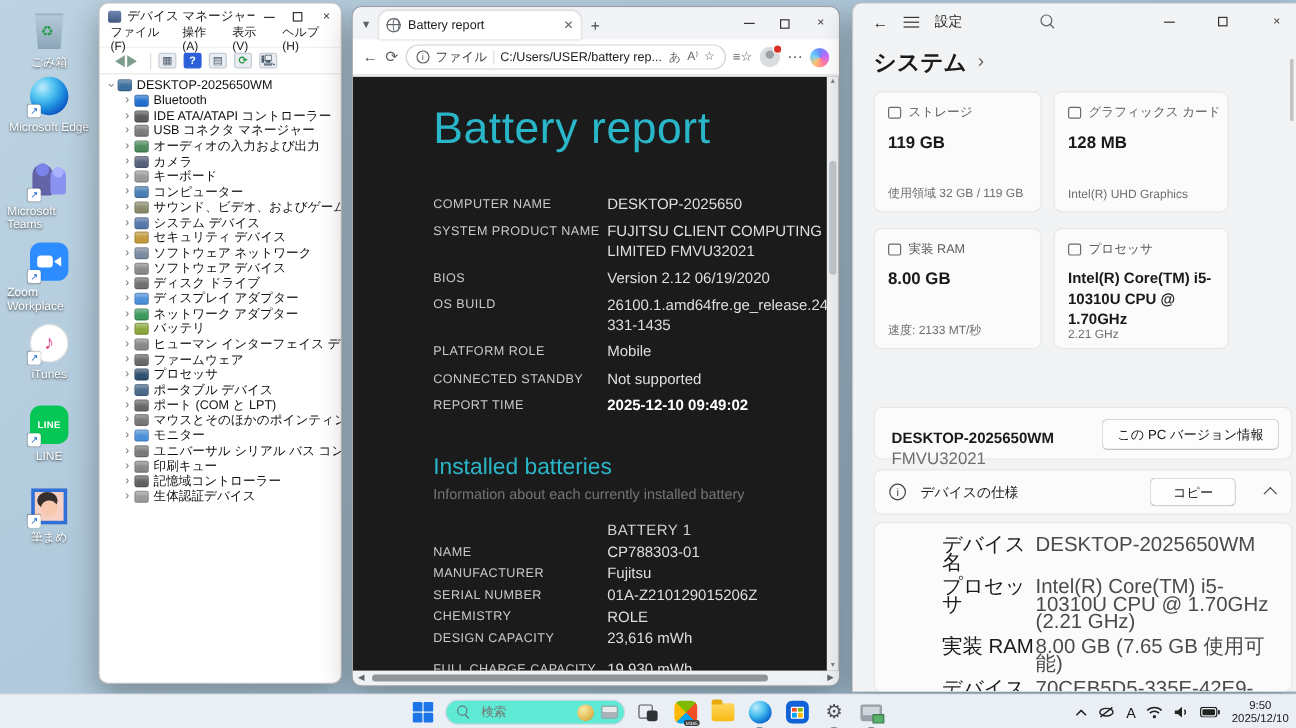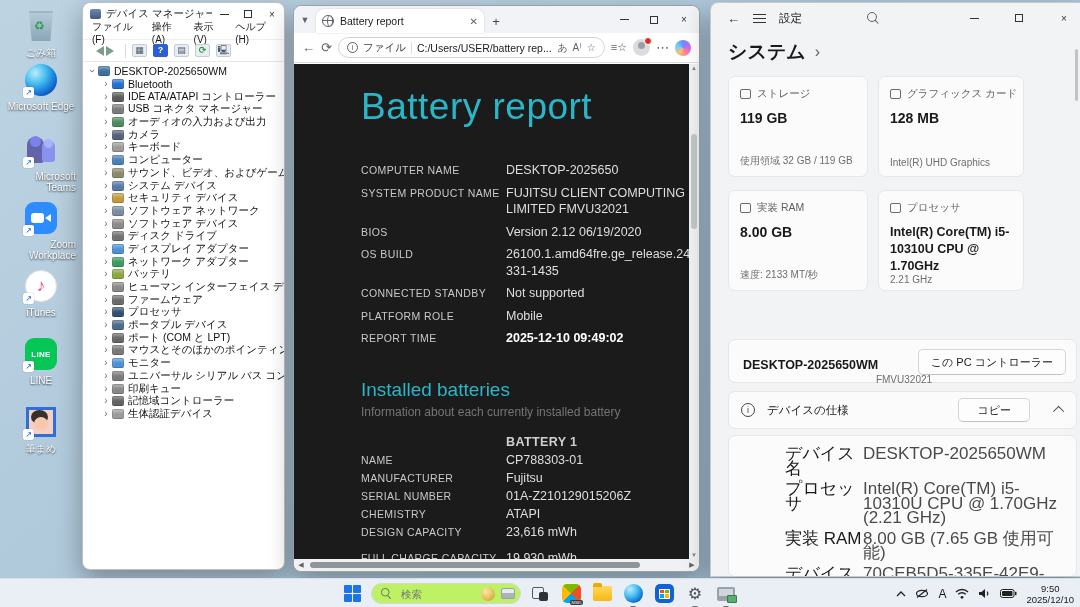--- a/index.html
+++ b/index.html
@@ -3,21 +3,21 @@
 <meta charset="utf-8">
 <style>
   html,body{margin:0;padding:0;}
   body{width:1080px;height:607px;position:relative;overflow:hidden;
        font-family:"Liberation Sans","DejaVu Sans",sans-serif;
        background:linear-gradient(140deg,#bdd3e2 0%,#aec8da 45%,#9fbdd2 100%);}
   *{box-sizing:border-box;}
 
   
   .dicon{position:absolute;left:6px;width:70px;display:flex;flex-direction:column;align-items:center;cursor:default;}
-  .dicon .dlabel{margin-top:3px;font-size:10px;color:#fff;text-shadow:0 1px 2px rgba(0,0,0,.75);text-align:right;line-height:11px;max-width:70px;}
+  .dicon .dlabel{margin-top:3px;font-size:10px;color:#fff;text-shadow:0 1px 2px rgba(0,0,0,.75);text-align:left;line-height:11px;max-width:70px;}
   .ishell{position:relative;width:36px;height:36px;display:flex;align-items:center;justify-content:center;}
   .shortcut{position:absolute;left:0;bottom:0;width:11px;height:11px;background:#fff;border-radius:2px;font-size:8px;line-height:11px;text-align:center;color:#1a66d0;box-shadow:0 0 1px rgba(0,0,0,.4);}
   .ic-bin{width:26px;height:30px;background:linear-gradient(#b9cddb,#8aa5b8);clip-path:polygon(4% 0,96% 0,86% 100%,14% 100%);position:relative;border-radius:2px;}
   .ic-bin::before{content:"";position:absolute;left:-2px;top:-3px;width:30px;height:5px;background:#9db6c7;border-radius:2px;}
   .ic-bin::after{content:"♻";position:absolute;left:6px;top:8px;font-size:12px;color:#2e9e4f;}
   .ic-edge{width:32px;height:32px;border-radius:50%;background:radial-gradient(circle at 32% 28%,#bdeafc 0%,#53c5f0 30%,#1e8fe0 55%,#0b50c0 80%,#0a3d9c 100%);}
   .ic-teams{position:relative;width:34px;height:30px;}
   .ic-teams .p1{position:absolute;left:3px;top:2px;width:17px;height:26px;background:#6264a7;border-radius:8px 8px 3px 3px;}
   .ic-teams .p1::before{content:"";position:absolute;left:3px;top:-1px;width:11px;height:11px;border-radius:50%;background:#7b83eb;}
   .ic-teams .p2{position:absolute;right:3px;top:5px;width:13px;height:22px;background:#8a92f0;border-radius:7px 7px 3px 3px;}
@@ -86,21 +86,21 @@
   .bflabel{width:145px;flex:none;font-size:10.5px;font-weight:normal;color:#c9c9c9;letter-spacing:.4px;padding-top:2px;}
   .bfval{width:192px;font-size:12.5px;color:#dfdfdf;line-height:16.5px;word-break:break-word;}
   .bfval.strong{font-weight:bold;color:#fff;}
   .bsection{margin-top:32px;}
   .bsec-h{font-size:19px;font-weight:normal;color:#2ab6c9;}
   .bsec-sub{font-size:12px;color:#757575;margin-top:4px;}
   .btable{margin-top:16px;}
   .btr{display:flex;margin-bottom:3px;}
   .btr .bflabel{padding-top:1px;}
   .btr .bfval{font-size:12.5px;line-height:15px;}
-  .bth{font-size:10.5px;font-weight:bold;color:#cfcfcf;letter-spacing:.4px;}
+  .bth{font-size:10.5px;font-weight:normal;color:#cfcfcf;letter-spacing:.4px;}
   .gap8{height:8px;}
   .vscroll{position:absolute;right:0;top:58px;bottom:12px;width:10px;background:#f0f1f2;}
   .vthumb{position:absolute;left:2px;top:70px;width:6px;height:95px;border-radius:3px;background:#c2c7cc;}
   .varrow{position:absolute;left:2px;font-size:6px;color:#808489;}
   .hscroll{position:absolute;left:0;right:0;bottom:0;height:12px;background:#f0f1f2;display:flex;align-items:center;border-radius:0 0 8px 8px;}
   .harrow{width:14px;text-align:center;font-size:7px;color:#606468;}
   .hthumb{margin-left:2px;width:330px;height:6px;border-radius:3px;background:#909599;}
 
   
   .settings{left:710px;top:2px;width:370px;height:575px;background:#f1f3f5;border-radius:8px 0 0 0;border:1px solid #c9c9c9;border-right:none;overflow:hidden;}
@@ -114,38 +114,38 @@
   .crumbs{display:flex;align-items:center;padding:6px 0 0 17px;font-size:19px;font-weight:600;color:#1a1a1a;}
   .crumbs .sep{margin:0 9px;color:#5f5f5f;font-size:16px;font-weight:400;}
   .cardgrid{position:absolute;left:17px;top:73px;width:296px;display:grid;grid-template-columns:140px 146px;gap:13px 10px;}
   .card{background:#fbfbfb;border:1px solid #e7e7e7;border-radius:7px;height:101px;padding:10px 11px;position:relative;}
   .card .clabel{display:flex;align-items:center;gap:6px;font-size:10.5px;color:#5f5f5f;white-space:nowrap;}
   .mini{width:11px;height:10px;border:1.2px solid #6a6a6a;border-radius:2px;flex:none;}
   .card .cval{margin-top:9px;font-size:14px;font-weight:bold;color:#191919;line-height:17px;}
   .card .ccap{position:absolute;left:11px;bottom:8px;font-size:10px;color:#6e6e6e;white-space:nowrap;}
   .wideA{position:absolute;left:17px;top:336px;width:349px;height:44px;}
   .wideA .nm{font-size:12.5px;font-weight:bold;color:#191919;padding:8px 0 0 3px;}
-  .wideA .md{font-size:10px;color:#6e6e6e;padding-left:3px;margin-top:2px;text-align:center;}
+  .wideA .md{font-size:14px;color:#6e6e6e;padding-left:3px;margin-top:2px;}
   .stbtn{position:absolute;background:#fdfdfd;border:1px solid #d5d5d5;border-bottom-color:#c2c2c2;border-radius:5px;font-size:11px;color:#1a1a1a;display:flex;align-items:center;justify-content:center;}
   .wideB{position:absolute;left:17px;top:388px;width:349px;height:38px;display:flex;align-items:center;padding:0 12px;gap:12px;}
   .infoc{width:14px;height:14px;border:1.3px solid #454545;border-radius:50%;font-size:9px;line-height:13px;text-align:center;color:#454545;flex:none;}
   .wideB .wt{flex:1;font-size:11.5px;color:#1a1a1a;}
   .chevup{width:8px;height:8px;border-left:1.4px solid #454545;border-top:1.4px solid #454545;transform:rotate(45deg) translateY(2px);}
   .wideC{position:absolute;left:17px;top:432px;width:349px;height:142px;padding-top:8px;overflow:hidden;}
   .srow{display:flex;padding:3px 6px 3px 45px;font-size:17px;line-height:14.5px;}
   .srow .sl{width:78px;flex:none;color:#1a1a1a;}
   .srow .sv{width:212px;color:#4a4a4a;}
   .st-scroll{position:absolute;right:2px;top:46px;width:3px;height:52px;border-radius:2px;background:#c3c3c3;}
 
   
   .taskbar{position:absolute;left:0;right:0;bottom:0;height:29px;background:#e9eff5;border-top:1px solid rgba(0,0,0,.06);}
   .tb-center{position:absolute;left:340px;top:0;height:29px;display:flex;align-items:center;gap:7px;}
   .winlogo{width:17px;height:17px;display:grid;grid-template-columns:8px 8px;grid-template-rows:8px 8px;gap:1px;}
   .winlogo span{background:#1b74e8;border-radius:1px;}
-  .tsearch{width:150px;height:21px;background:#bef264;border:1px solid #d0d7de;border-radius:11px;display:flex;align-items:center;padding:0 5px 0 8px;gap:6px;}
+  .tsearch{width:150px;height:21px;background:#5eead4;border:1px solid #d0d7de;border-radius:11px;display:flex;align-items:center;padding:0 5px 0 8px;gap:6px;}
   .tsearch input{border:none;outline:none;flex:1;font-size:10.5px;color:#444;background:transparent;width:60px;font-family:inherit;}
   .coin{width:14px;height:14px;border-radius:50%;background:radial-gradient(circle at 35% 30%,#f9e9a8,#e3bc55 60%,#b9903a);flex:none;}
   .lap{width:14px;height:11px;background:linear-gradient(#e8eaec 45%,#aab2ba 45%);border:1px solid #9aa2aa;border-radius:2px;flex:none;}
   .tbapp{position:relative;width:24px;height:24px;display:flex;align-items:center;justify-content:center;}
   .rundot{position:absolute;bottom:-3px;left:9px;width:6px;height:2.5px;border-radius:2px;background:#6b7075;}
   .tv{position:relative;width:16px;height:14px;}
   .tv::before{content:"";position:absolute;left:0;top:0;width:10px;height:10px;border:1.6px solid #56595c;border-radius:2px;}
   .tv::after{content:"";position:absolute;right:0;bottom:0;width:9px;height:9px;background:#2f3235;border-radius:2px;}
   .m365{width:19px;height:19px;border-radius:5px;background:conic-gradient(from 45deg,#f25022 0 25%,#00a4ef 0 50%,#ffb900 0 75%,#7fba00 0);position:relative;}
   .m365::after{content:"M365";position:absolute;right:-2px;bottom:-2px;background:#3b3b3b;color:#fff;font-size:4px;line-height:5px;padding:0 1px;border-radius:2px;}
@@ -439,26 +439,26 @@
       </div>
     <div class="bfrow">
         <span class="bflabel">BIOS</span>
         <span class="bfval">Version 2.12 06/19/2020</span>
       </div>
     <div class="bfrow">
         <span class="bflabel">OS BUILD</span>
         <span class="bfval">26100.1.amd64fre.ge_release.240331-1435</span>
       </div>
     <div class="bfrow">
+        <span class="bflabel">PLATFORM ROLE</span>
+        <span class="bfval">Mobile</span>
+      </div>
+    <div class="bfrow">
         <span class="bflabel">CONNECTED STANDBY</span>
         <span class="bfval">Not supported</span>
-      </div>
-    <div class="bfrow">
-        <span class="bflabel">PLATFORM ROLE</span>
-        <span class="bfval">Mobile</span>
       </div>
     <div class="bfrow">
         <span class="bflabel">REPORT TIME</span>
         <span class="bfval strong">2025-12-10  09:49:02</span>
       </div>
 
     <div class="bsection">
       <div class="bsec-h">Installed batteries</div>
       <div class="bsec-sub">Information about each currently installed battery</div>
       <div class="btable">
@@ -473,21 +473,21 @@
         <div class="btr">
             <span class="bflabel">MANUFACTURER</span>
             <span class="bfval">Fujitsu</span>
           </div>
         <div class="btr">
             <span class="bflabel">SERIAL NUMBER</span>
             <span class="bfval">01A-Z210129015206Z</span>
           </div>
         <div class="btr">
             <span class="bflabel">CHEMISTRY</span>
-            <span class="bfval">ATAPI</span>
+            <span class="bfval">ROLE</span>
           </div>
         <div class="btr">
             <span class="bflabel">DESIGN CAPACITY</span>
             <span class="bfval">23,616 mWh</span>
           </div>
         <div class="gap8"></div>
         <div class="btr">
             <span class="bflabel">FULL CHARGE CAPACITY</span>
             <span class="bfval">19,930 mWh</span>
           </div>
@@ -559,21 +559,21 @@
           <span>プロセッサ</span>
         </div>
       <div class="cval" style="font-size:12.5px">Intel(R) Core(TM) i5-10310U CPU @ 1.70GHz</div>
       <div class="ccap" style="bottom:5px">2.21 GHz</div>
     </div>
   </div>
 
   <div class="card wideA">
     <div class="nm">DESKTOP-2025650WM</div>
     <div class="md">FMVU32021</div>
-    <button class="stbtn" style="right:10px;top:9px;height:26px;padding:0 12px">この PC コントローラー</button>
+    <button class="stbtn" style="right:10px;top:9px;height:26px;padding:0 12px">この PC バージョン情報</button>
   </div>
 
   <div class="card wideB">
     <span class="infoc">i</span>
     <span class="wt">デバイスの仕様</span>
     <button class="stbtn" style="position:static;height:24px;padding:0 18px;margin-right:14px">コピー</button>
     <span class="chevup"></span>
   </div>
 
   <div class="card wideC">

